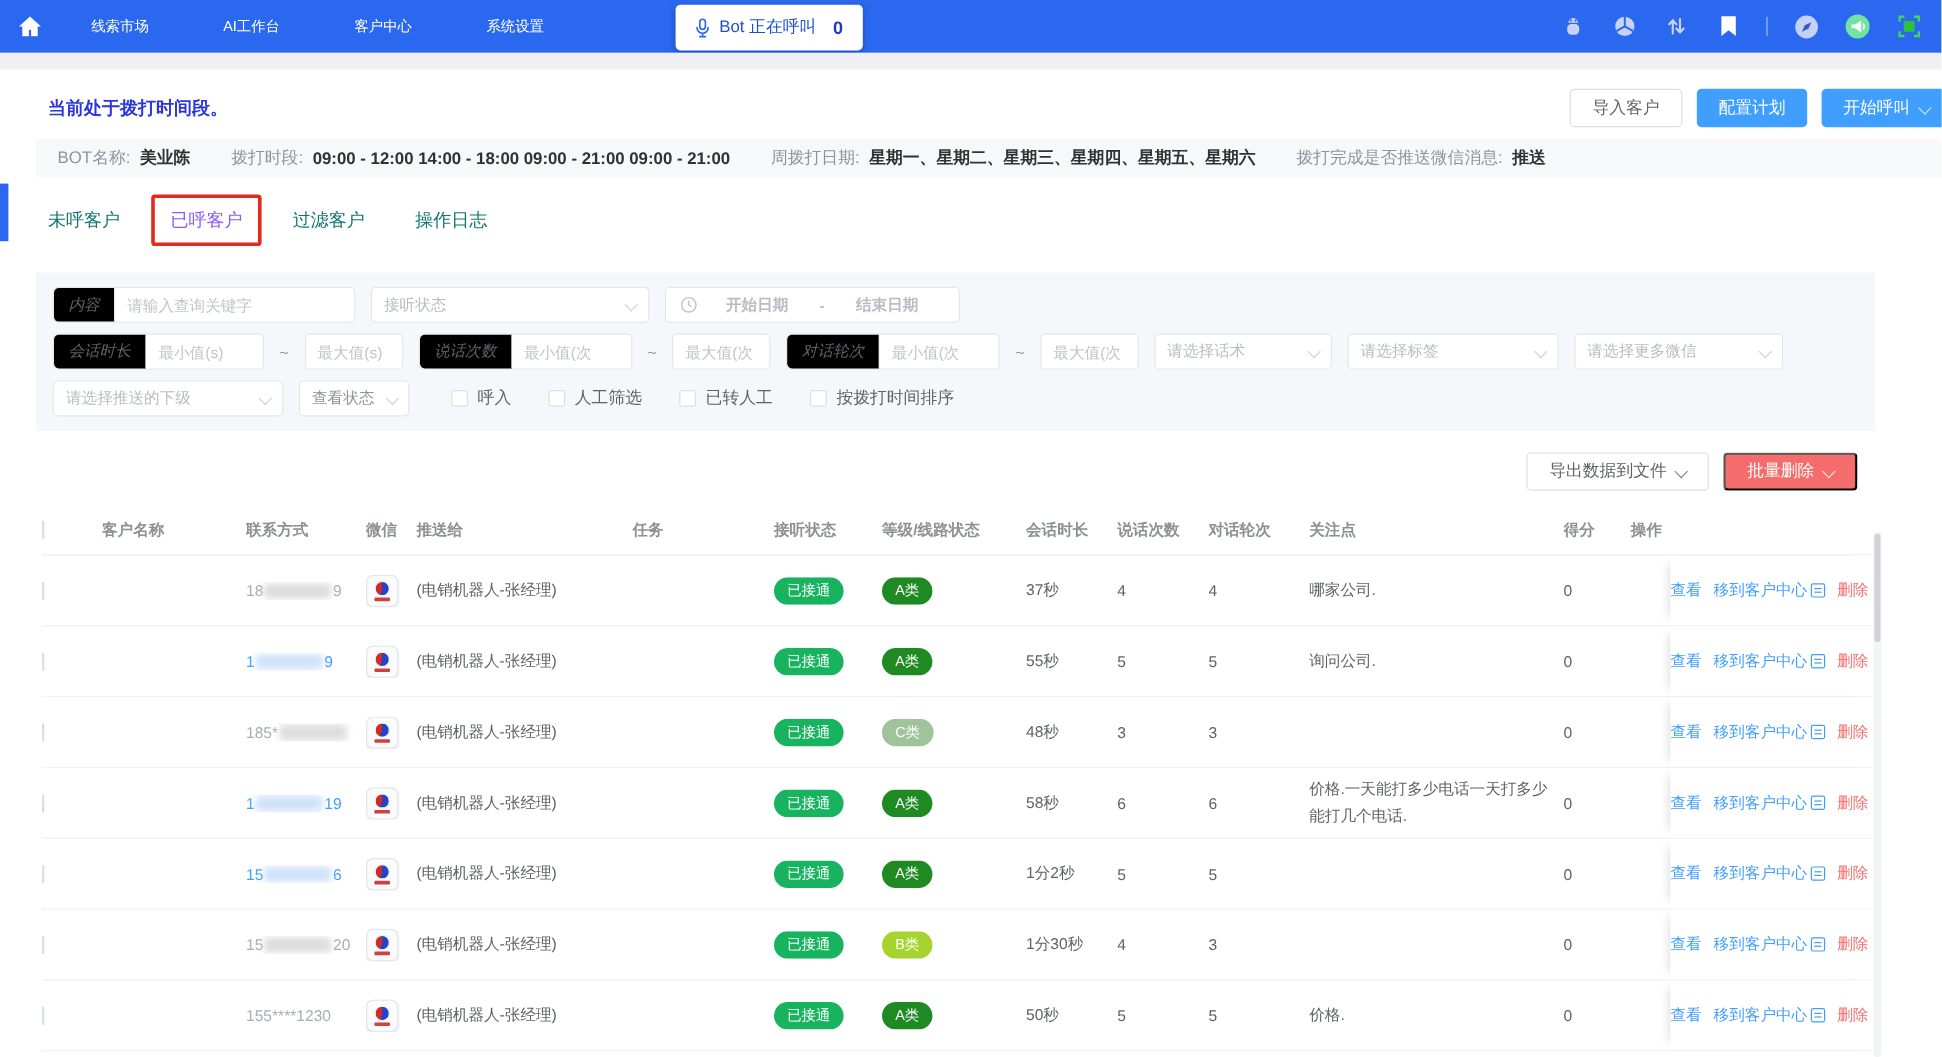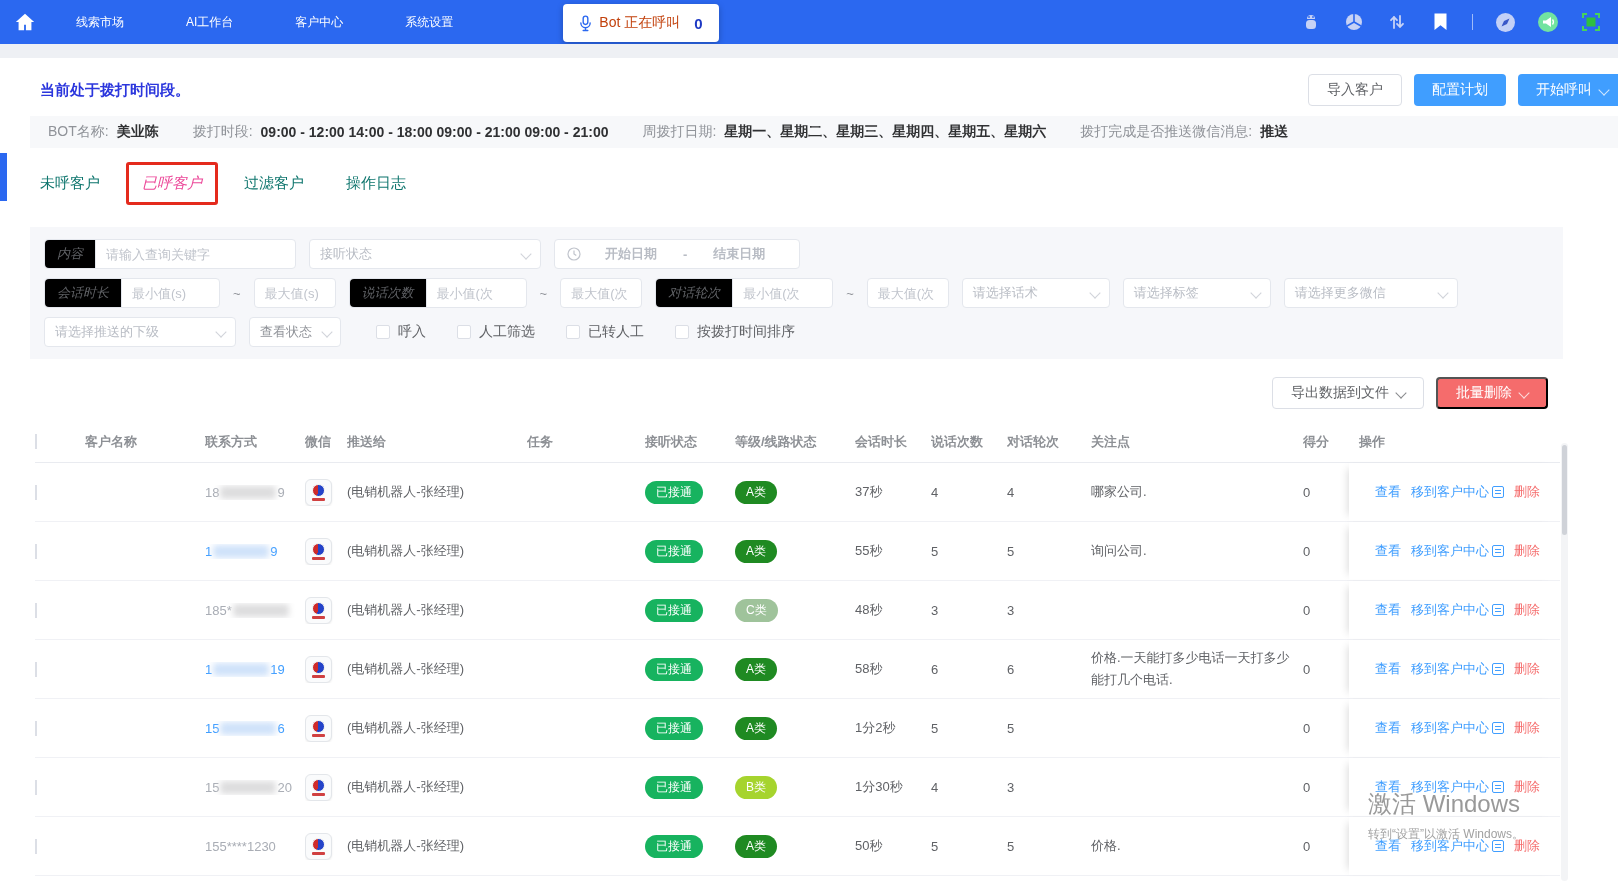--- a/index.html
+++ b/index.html
@@ -7,21 +7,21 @@
     font-family:"Liberation Sans","DejaVu Sans",sans-serif; color:#303133; }
   .stage { position:relative; width:1618px; height:881px; overflow:hidden; }
 
   
   .topnav { position:absolute; top:0; left:0; right:0; height:44px; background:#2b68f0;
     display:flex; align-items:center; padding-left:12px; color:#fff; }
   .home-ic { width:26px; height:26px; margin-right:38px; display:flex; align-items:center; justify-content:center; }
   .nav-item { font-size:12px; margin-right:62px; cursor:pointer; white-space:nowrap; }
   .bot-btn { background:#fff; border-radius:4px; height:38px; margin-top:2px; margin-left:48px;
     display:flex; align-items:center; padding:0 16px; box-shadow:0 2px 6px rgba(0,0,0,.25); }
-  .bot-btn .lbl { color:#c2410c; font-size:14px; margin-left:7px;text-align:right; }
+  .bot-btn .lbl { color:#1d4ed8; font-size:14px; margin-left:7px;text-align:right; }
   .bot-btn .cnt { color:#1d39c4; font-weight:bold; font-size:15px; margin-left:14px; }
   .nav-right { margin-left:auto; display:flex; align-items:center; gap:21px; padding-right:16px; }
   .nav-right .ic { width:22px; height:22px; display:flex; align-items:center; justify-content:center; }
   .nav-divider { width:1px; height:16px; background:rgba(255,255,255,.55); }
 
   .page-gap { position:absolute; top:44px; left:0; right:0; height:14px; background:#eef0f4; }
   .main { position:absolute; top:58px; left:0; right:0; bottom:0; background:#fff; }
   .left-strip { position:absolute; left:0; top:95px; width:7px; height:48px; background:#2b68f0; }
 
   
@@ -42,21 +42,21 @@
   
   .info-bar { margin-left:30px; background:#f7f8fa; height:32px; display:flex; align-items:center;
     gap:34px; padding-left:18px; font-size:14px; }
   .info-field { display:flex; gap:8px; align-items:center; white-space:nowrap; }
   .info-field .lab { color:#909399; }
   .info-field .val { color:#303133; font-weight:bold; }
 
   
   .tabs { display:flex; gap:42px; padding:26px 0 8px 40px; font-size:15px; }
   .tab { cursor:pointer; color:#0f766e; position:relative; }
-  .tab.active { color:#ec4899;font-style:italic; }
+  .tab.active { color:#8b5cf6; }
   .tab.active::after { content:""; position:absolute; inset:-12px -16px; border:3px solid #e42a1d; border-radius:3px; }
 
   
   .filters { margin:26px 55px 0 30px; background:#f6f7fa; padding:12px 14px; display:flex;
     flex-direction:column; gap:9px; }
   .f-row { display:flex; align-items:center; gap:13px; }
   .ctrl { background:#fff; border:1px solid #e4e7ed; border-radius:4px; height:30px;
     display:flex; align-items:center; font-size:13px; color:#c0c4cc; }
   .ctrl .prepend { background:#000000; border-right:1px solid #e4e7ed; color:#606266;
     height:100%; display:flex; align-items:center; padding:0 12px; border-radius:4px 0 0 4px; white-space:nowrap;font-style:italic; }
@@ -78,21 +78,21 @@
 
   
   .tbl { margin:12px 58px 0 35px; position:relative; }
   .trow { display:grid; align-items:center; min-height:59px;
     grid-template-columns:50px 120px 100px 42px 180px 118px 90px 120px 76px 76px 84px 212px 46px 1fr; }
   .thead { min-height:42px; border-bottom:1px solid #e9ebf0; }
   .thead .cell { color:#8d9095; font-weight:bold; font-size:13px; }
   .cell { font-size:13px; color:#606266; padding-right:8px; overflow:hidden; }
   .tbody .trow { border-bottom:1px solid #f0f1f5; }
   .ops { background:#fff; box-shadow:-7px 0 8px -6px rgba(0,0,0,.15); align-self:stretch;
-    display:flex; align-items:center; gap:10px; padding-left:26px; }
+    display:flex; align-items:center; gap:10px; padding-left:0;margin-left:43px; }
   .link { color:#409eff; cursor:pointer; white-space:nowrap; display:inline-flex; align-items:center; gap:3px; }
   .link.red { color:#f56c6c; }
   .pill { display:inline-flex; align-items:center; justify-content:center; color:#fff;
     font-size:12px; border-radius:12px; height:23px; padding:0 11px; white-space:nowrap; }
   .phone { white-space:nowrap; display:inline-flex; align-items:center; }
   .phone.lnk { color:#409eff; }
   .phone.gry { color:#a9adb5; }
   .blurbox { display:inline-block; height:13px; width:56px; border-radius:3px; filter:blur(3px); margin:0 1px; }
   .blurbox.b { background:#cfe2fa; } .blurbox.g { background:#ddddde; }
   .wx-ic { width:27px; height:27px; border:1px solid #e3e6ea; border-radius:6px; background:#fafbfc;
@@ -278,21 +278,21 @@
           <input placeholder="最小值(次" style="">
         </div>
         <span class="tilde">~</span>
         <div class="ctrl" style="width:82px">
           <input placeholder="最大值(次" style="">
         </div>
         <div class="ctrl sel" style="width:148px">
           <span class="ph">请选择话术</span>
             <span class="chev"></span>
         </div>
-        <div class="ctrl sel" style="width:148px">
+        <div class="ctrl sel" style="width:176px">
           <span class="ph">请选择标签</span>
             <span class="chev"></span>
         </div>
         <div class="ctrl sel" style="width:174px">
           <span class="ph">请选择更多微信</span>
             <span class="chev"></span>
         </div>
       </div>
 
       <div class="f-row">
@@ -555,17 +555,13 @@
     </span>
   </div>
 </div>
     </div>
 
     <div class="vscroll">
         <span class="thumb"></span>
       </div>
   </div>
 
-  <div class="watermark">
-    <div class="w1">激活 Windows</div>
-    <div class="w2">转到“设置”以激活 Windows。</div>
-  </div>
 </div>
 
 </body></html>

